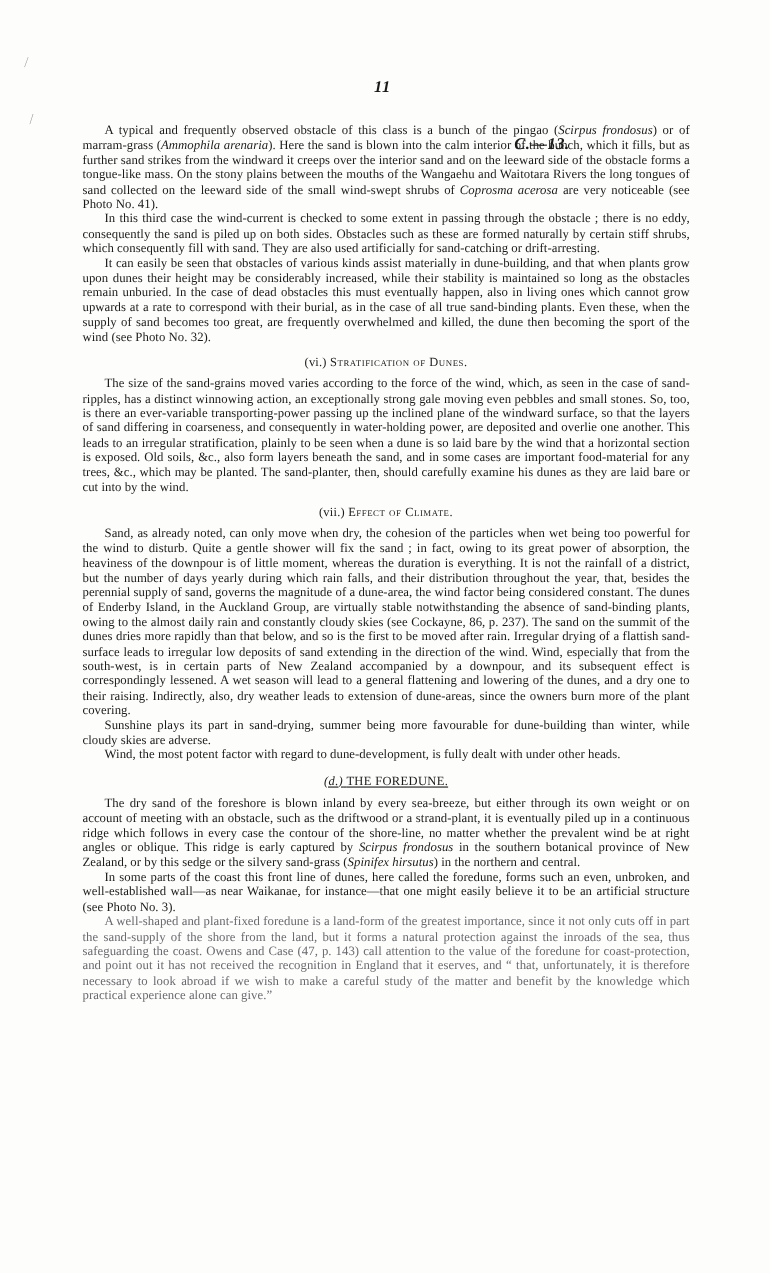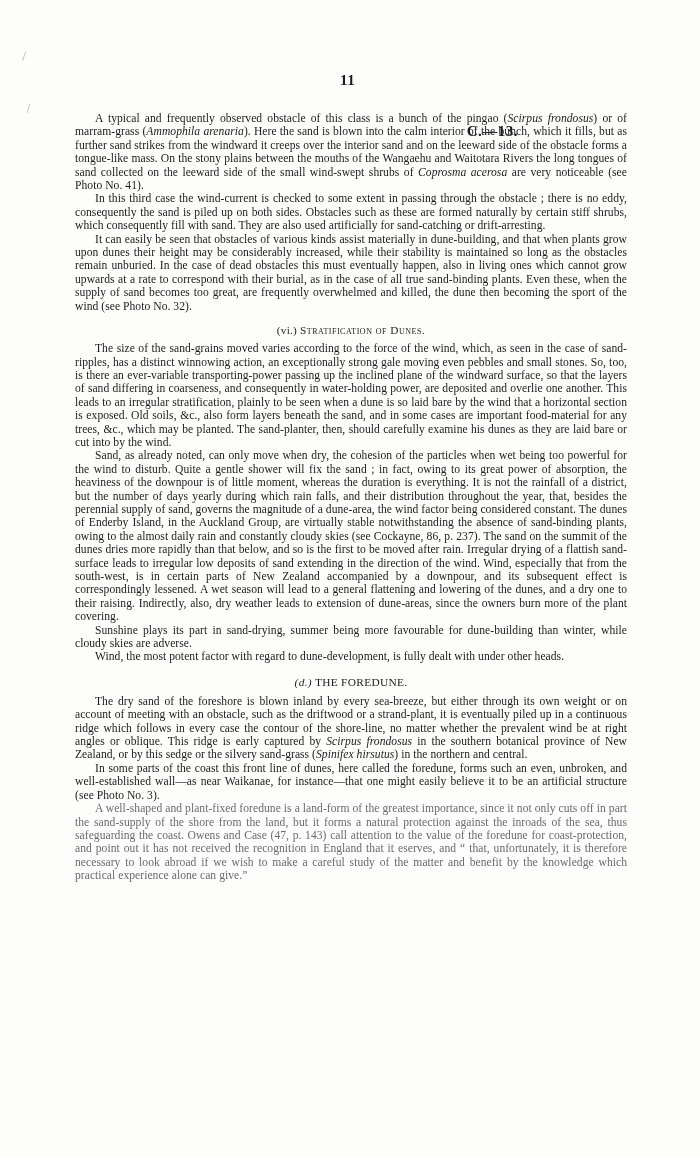--- a/index.html
+++ b/index.html
@@ -21,20 +21,21 @@
     width: 700px;
     height: 1157px;
     background: #fdfdfb;
   }
   .header {
     position: absolute;
     top: 72px;
     left: 0;
     width: 592px;
     height: 22px;
+    font-style: italic;
   }
   .page-number {
     position: absolute;
     left: 340px;
     top: 0;
     font-size: 15px;
     font-weight: bold;
     letter-spacing: 0.5px;
   }
   .doc-code {
@@ -93,20 +94,21 @@
   .smallcaps {
     font-variant: small-caps;
     letter-spacing: 0.5px;
   }
   i { font-style: italic; }
   .foredune-head {
     text-align: center;
     font-size: 11.4px;
     margin: 12px 0 7px 0;
     letter-spacing: 0.3px;
+    text-decoration: underline;
   }
   .foredune-head .lbl { font-style: italic; }
   .faint { color: #55555a; }
   .fainter { color: #6a6a70; }
 </style>
 </head>
 <body>
 
 <div class="page">
 
@@ -124,20 +126,24 @@
 
     <p class="indent">In this third case the wind-current is checked to some extent in passing through the obstacle ; there is no eddy, consequently the sand is piled up on both sides. Obstacles such as these are formed naturally by certain stiff shrubs, which consequently fill with sand. They are also used artificially for sand-catching or drift-arresting.</p>
     <p class="indent">It can easily be seen that obstacles of various kinds assist materially in dune-building, and that when plants grow upon dunes their height may be considerably increased, while their stability is maintained so long as the obstacles remain unburied. In the case of dead obstacles this must eventually happen, also in living ones which cannot grow upwards at a rate to correspond with their burial, as in the case of all true sand-binding plants. Even these, when the supply of sand becomes too great, are frequently overwhelmed and killed, the dune then becoming the sport of the wind (see Photo No. 32).</p>
 
     <div class="sec-head">
       <span>(vi.)</span>
       <span class="smallcaps">Stratification of Dunes.</span>
     </div>
     <p class="indent">The size of the sand-grains moved varies according to the force of the wind, which, as seen in the case of sand-ripples, has a distinct winnowing action, an exceptionally strong gale moving even pebbles and small stones. So, too, is there an ever-variable transporting-power passing up the inclined plane of the windward surface, so that the layers of sand differing in coarseness, and consequently in water-holding power, are deposited and overlie one another. This leads to an irregular stratification, plainly to be seen when a dune is so laid bare by the wind that a horizontal section is exposed. Old soils, &amp;c., also form layers beneath the sand, and in some cases are important food-material for any trees, &amp;c., which may be planted. The sand-planter, then, should carefully examine his dunes as they are laid bare or cut into by the wind.</p>
 
+    <div class="sec-head">
+      <span>(vii.)</span>
+      <span class="smallcaps">Effect of Climate.</span>
+    </div>
     <p class="indent">Sand, as already noted, can only move when dry, the cohesion of the particles when wet being too powerful for the wind to disturb. Quite a gentle shower will fix the sand ; in fact, owing to its great power of absorption, the heaviness of the downpour is of little moment, whereas the duration is everything. It is not the rainfall of a district, but the number of days yearly during which rain falls, and their distribution throughout the year, that, besides the perennial supply of sand, governs the magnitude of a dune-area, the wind factor being considered constant. The dunes of Enderby Island, in the Auckland Group, are virtually stable notwithstanding the absence of sand-binding plants, owing to the almost daily rain and constantly cloudy skies (see Cockayne, 86, p. 237). The sand on the summit of the dunes dries more rapidly than that below, and so is the first to be moved after rain. Irregular drying of a flattish sand-surface leads to irregular low deposits of sand extending in the direction of the wind. Wind, especially that from the south-west, is in certain parts of New Zealand accompanied by a downpour, and its subsequent effect is correspondingly lessened. A wet season will lead to a general flattening and lowering of the dunes, and a dry one to their raising. Indirectly, also, dry weather leads to extension of dune-areas, since the owners burn more of the plant covering.</p>
     <p class="indent">Sunshine plays its part in sand-drying, summer being more favourable for dune-building than winter, while cloudy skies are adverse.</p>
     <p class="indent">Wind, the most potent factor with regard to dune-development, is fully dealt with under other heads.</p>
 
     <div class="foredune-head">
       <span class="lbl">(d.)</span>
       <span>THE FOREDUNE.</span>
     </div>
     <p class="indent">The dry sand of the foreshore is blown inland by every sea-breeze, but either through its own weight or on account of meeting with an obstacle, such as the driftwood or a strand-plant, it is eventually piled up in a continuous ridge which follows in every case the contour of the shore-line, no matter whether the prevalent wind be at right angles or oblique. This ridge is early captured by <i>Scirpus frondosus</i> in the southern botanical province of New Zealand, or by this sedge or the silvery sand-grass (<i>Spinifex hirsutus</i>) in the northern and central.</p>
     <p class="indent">In some parts of the coast this front line of dunes, here called the foredune, forms such an even, unbroken, and well-established wall—as near Waikanae, for instance—that one might easily believe it to be an artificial structure (see Photo No. 3).</p>

